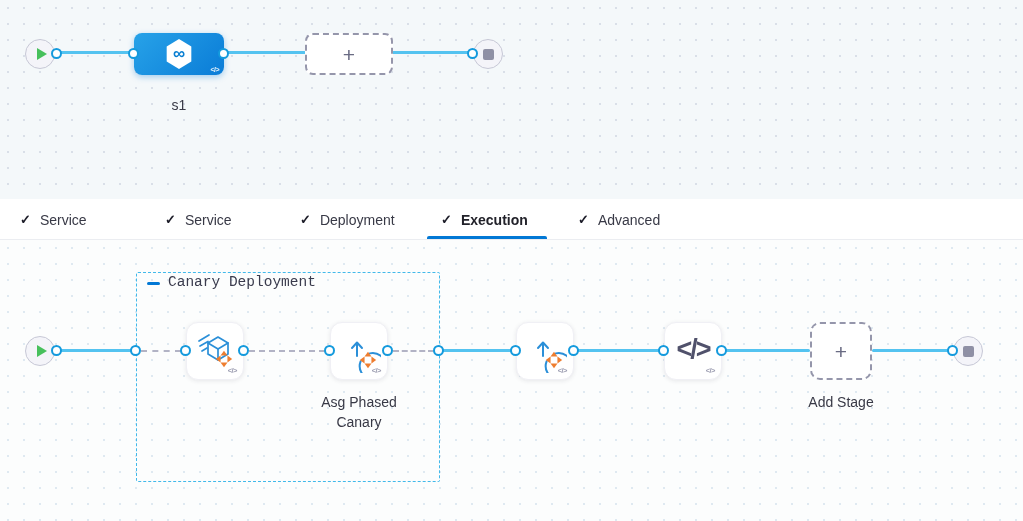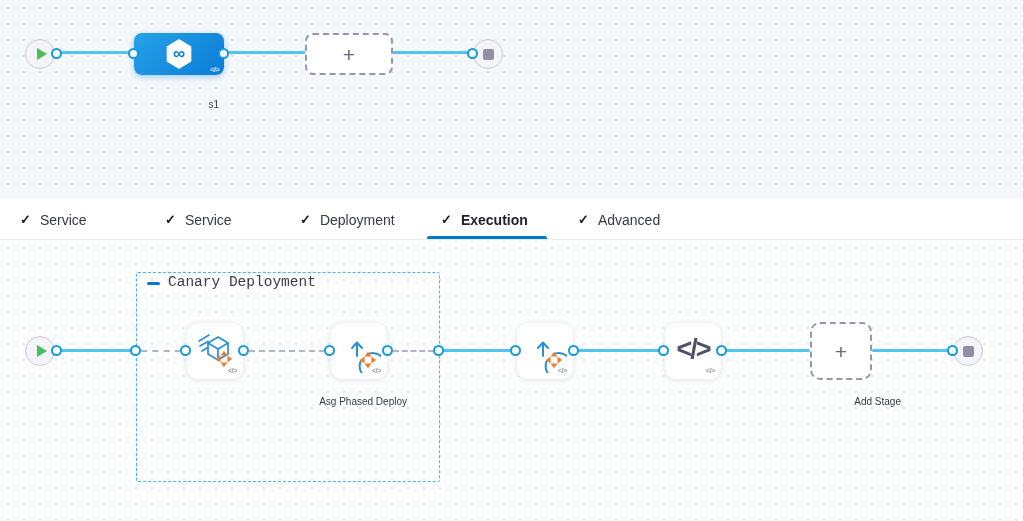--- a/index.html
+++ b/index.html
@@ -68,21 +68,21 @@
   .stage-code-badge {
     position:absolute; right:5px; bottom:2px; color:#ffffff;
     font-size:7px; font-weight:600; letter-spacing:-0.5px; opacity:.9;
   }
   .dashed-box {
     position:absolute; background:#ffffff; border:2px dashed #9596ab;
     display:flex; align-items:center; justify-content:center; z-index:5; cursor:pointer;
   }
   .plus-glyph { font-size:21px; color:#696b83; font-weight:400; line-height:1; }
   .node-label {
-    position:absolute; text-align:right; font-size:10px; color:#383946;
+    position:absolute; text-align:center; font-size:14px; color:#383946;
     line-height:20px; z-index:4;
   }
   
   .step-card {
     position:absolute; top:82px; width:58px; height:58px; background:#ffffff;
     border:1px solid #f0f0f5; border-radius:12px;
     box-shadow:0 1px 4px rgba(40,41,61,.10); z-index:5; cursor:pointer;
     display:flex; align-items:center; justify-content:center;
   }
   .step-code-badge {
@@ -258,17 +258,17 @@
     <div class="port" style="left:238px; top:105px;"></div>
     <div class="port" style="left:324px; top:105px;"></div>
     <div class="port" style="left:382px; top:105px;"></div>
     <div class="port" style="left:433px; top:105px;"></div>
     <div class="port" style="left:510px; top:105px;"></div>
     <div class="port" style="left:568px; top:105px;"></div>
     <div class="port" style="left:658px; top:105px;"></div>
     <div class="port" style="left:716px; top:105px;"></div>
     <div class="port" style="left:947px; top:105px;"></div>
 
-    <div class="node-label" style="left:311px; top:152px; width:96px;">Asg Phased Deploy</div>
+    <div class="node-label" style="left:311px; top:152px; width:96px;">Asg Phased Canary</div>
     <div class="node-label" style="left:781px; top:152px; width:120px;">Add Stage</div>
   </div>
 
 </div>
 
 </body></html>

